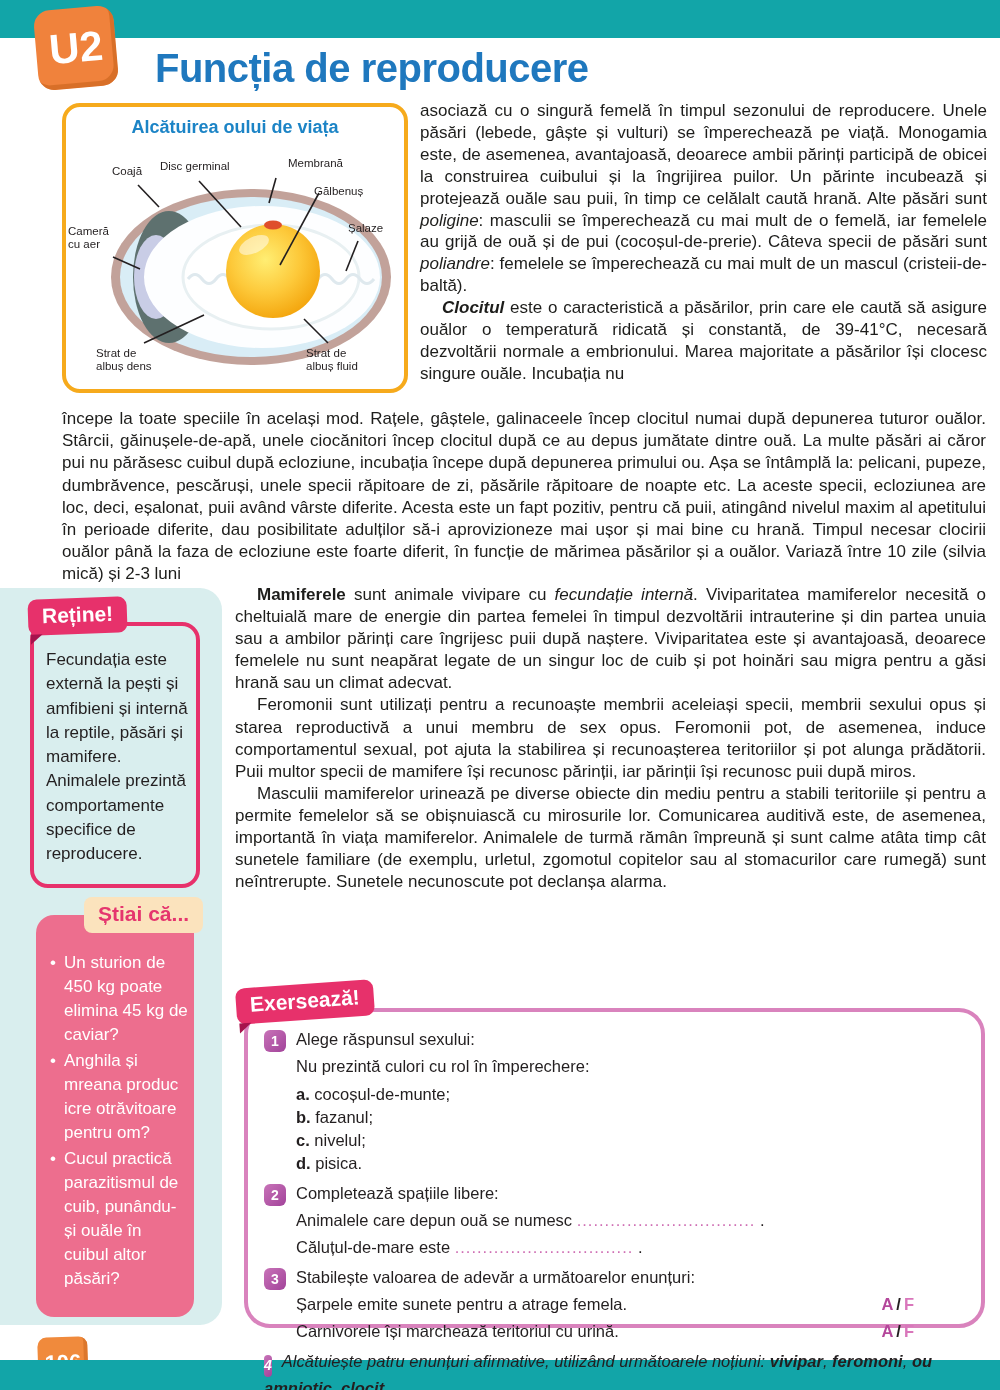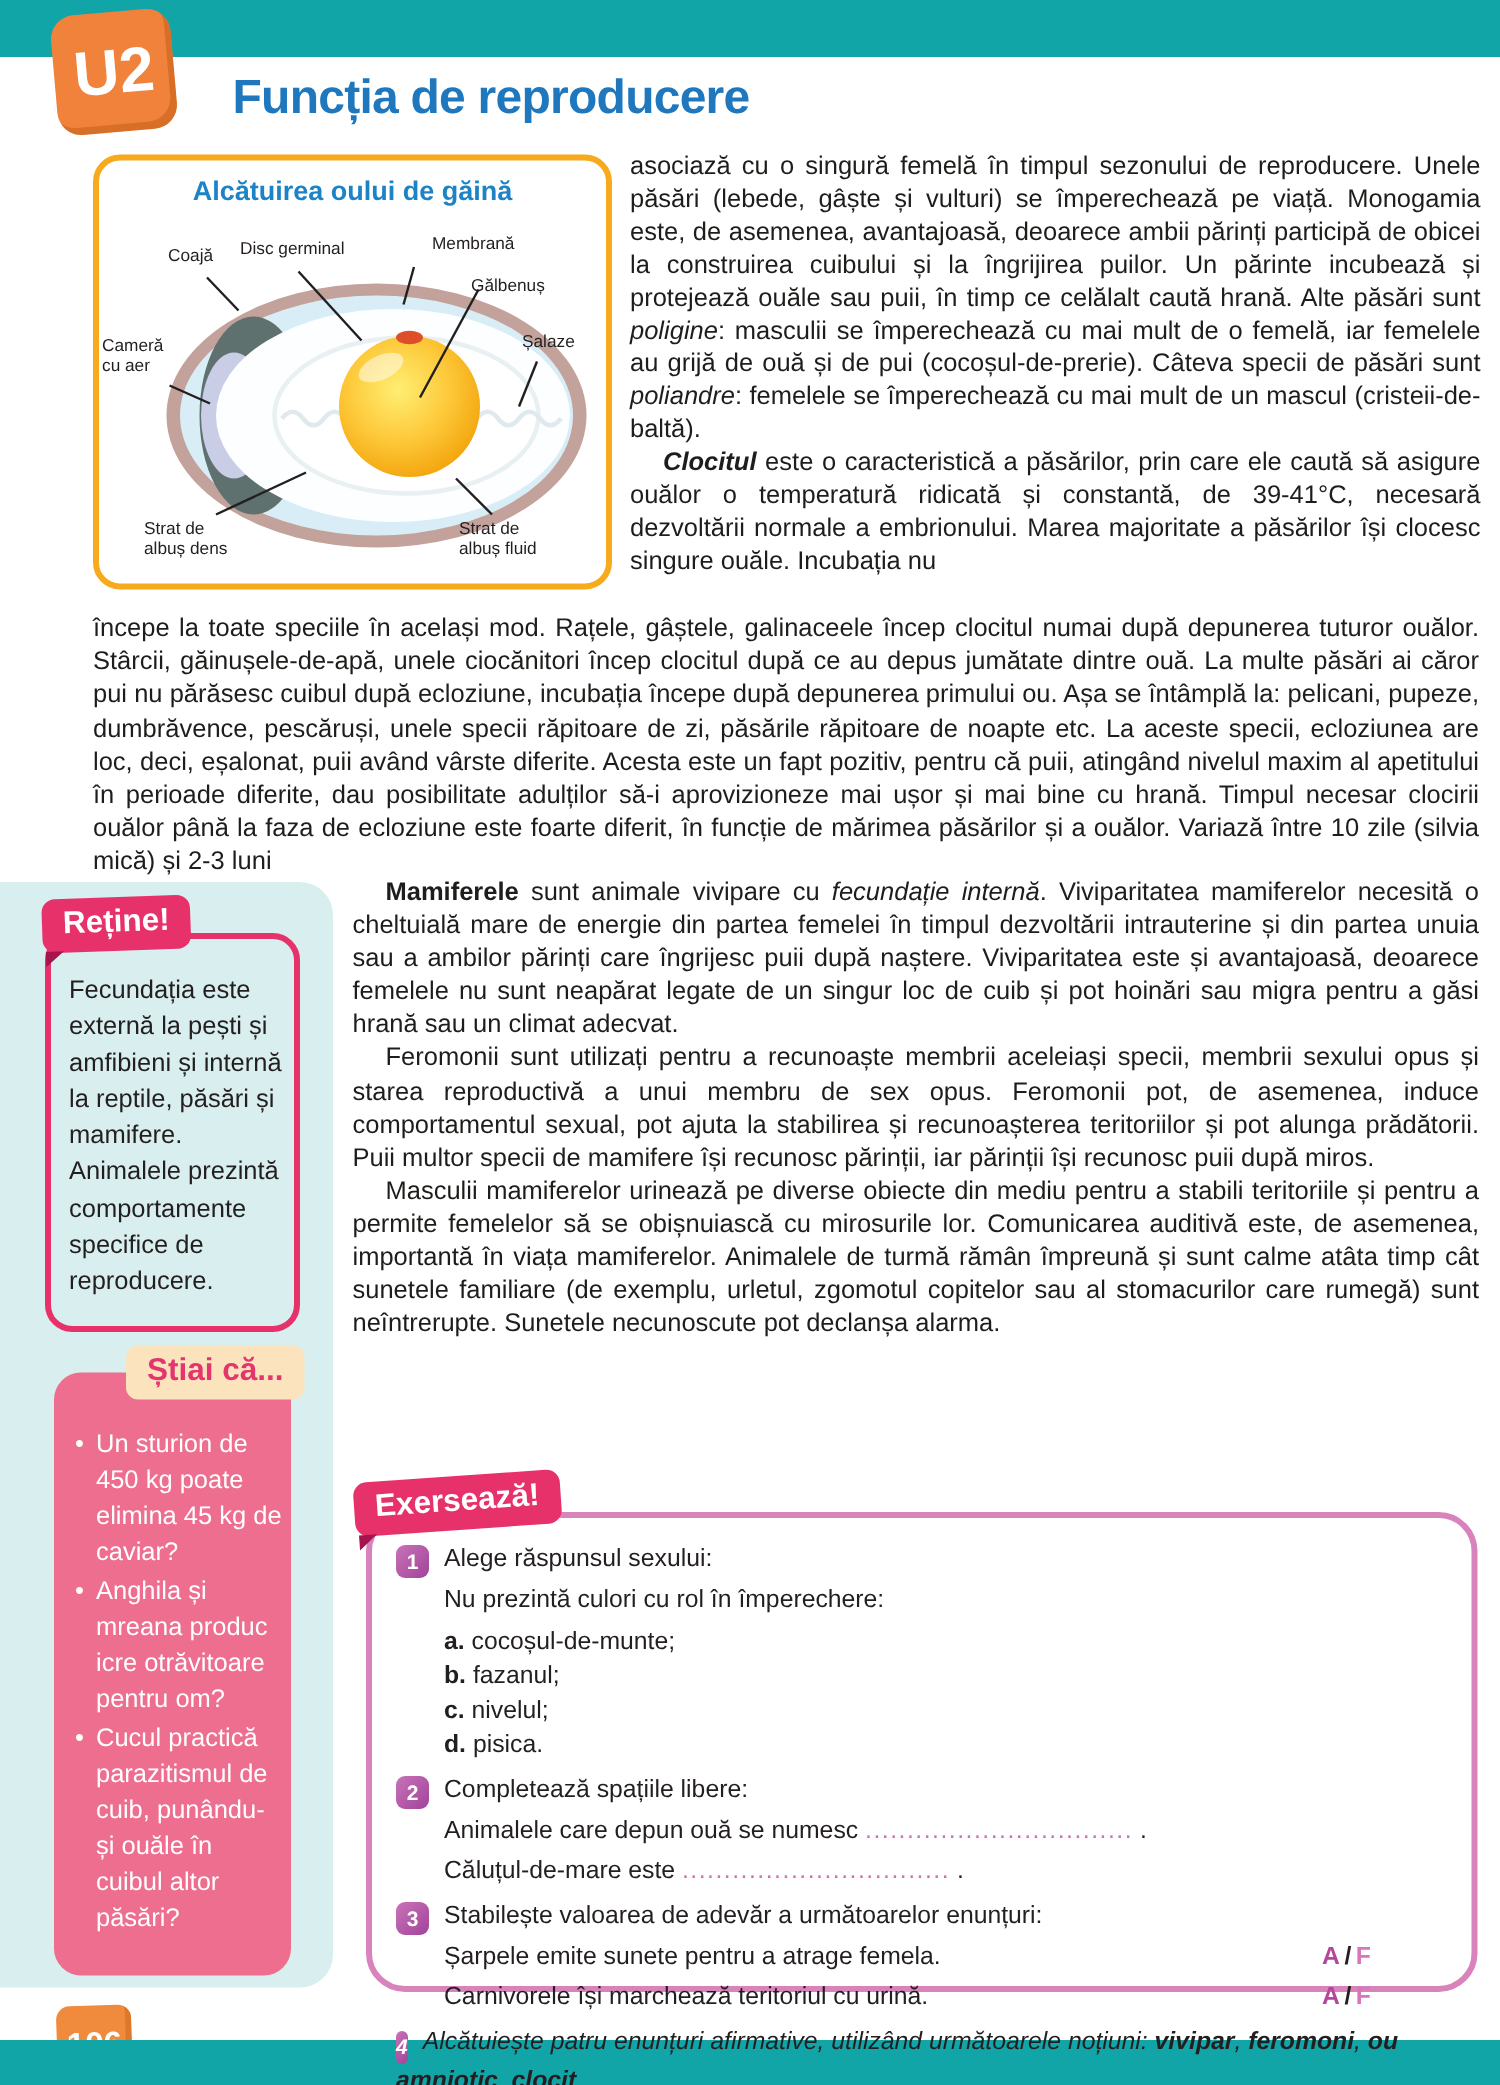--- a/index.html
+++ b/index.html
@@ -5,21 +5,21 @@
   html,body{margin:0;padding:0;background:#ffffff;}
   .page{position:relative;width:1000px;height:1390px;background:#ffffff;
         font-family:"Liberation Sans",sans-serif;color:#231f20;overflow:hidden;}
 
   
   .top-bar{position:absolute;left:0;top:0;width:1000px;height:38px;background:#12a5a8;}
   .bottom-bar{position:absolute;left:0;top:1360px;width:1000px;height:30px;background:#12a5a8;}
   .u2-badge{position:absolute;left:36px;top:8px;width:80px;height:80px;background:#f0823c;
         border-radius:16px;transform:rotate(-5deg);display:flex;align-items:center;justify-content:center;
         color:#fff;font-weight:bold;font-size:42px;box-shadow:inset -4px -5px 0 rgba(196,96,24,.55);}
-  .page-title{position:absolute;left:155px;top:46px;font-size:32px;font-weight:bold;color:#1f78be;letter-spacing:-.5px;}
+  .page-title{position:absolute;left:155px;top:46px;font-size:40px;font-weight:bold;color:#1f78be;letter-spacing:-.5px;}
   .page-num{position:absolute;left:38px;top:1337px;width:50px;height:52px;background:#f08a3c;border-radius:9px;
         transform:rotate(-2deg);display:flex;align-items:center;justify-content:center;color:#fff;
         font-weight:bold;font-size:22px;box-shadow:inset -4px -4px 0 rgba(196,96,24,.45);}
 
   
   .diagram{position:absolute;left:62px;top:103px;width:338px;height:282px;background:#fff;
         border:4px solid #f6aa1c;border-radius:18px;}
   .diagram-title{position:absolute;left:0;top:10px;width:100%;text-align:center;
         color:#1c84c6;font-weight:bold;font-size:18px;}
   .diagram svg{position:absolute;left:0;top:38px;}
@@ -79,21 +79,21 @@
 
 <div class="page">
 
   <div class="top-bar"></div>
   <div class="u2-badge">
       <span>U2</span>
     </div>
   <div class="page-title">Funcția de reproducere</div>
 
   <div class="diagram">
-    <div class="diagram-title">Alcătuirea oului de găină</div>
+    <div class="diagram-title">Alcătuirea oului de viața</div>
     <svg width="338" height="244" viewBox="0 0 338 244">
       <defs>
         <radialGradient id="yolkGrad" cx="42%" cy="38%" r="72%">
           <stop offset="0%" stop-color="#ffee73"></stop>
           <stop offset="50%" stop-color="#fdc93a"></stop>
           <stop offset="100%" stop-color="#f19c02"></stop>
         </radialGradient>
       </defs>
       <ellipse cx="185" cy="132" rx="140" ry="88" fill="#c2a29a"></ellipse>
       <ellipse cx="185" cy="132" rx="131" ry="80" fill="#d9edf6"></ellipse>

